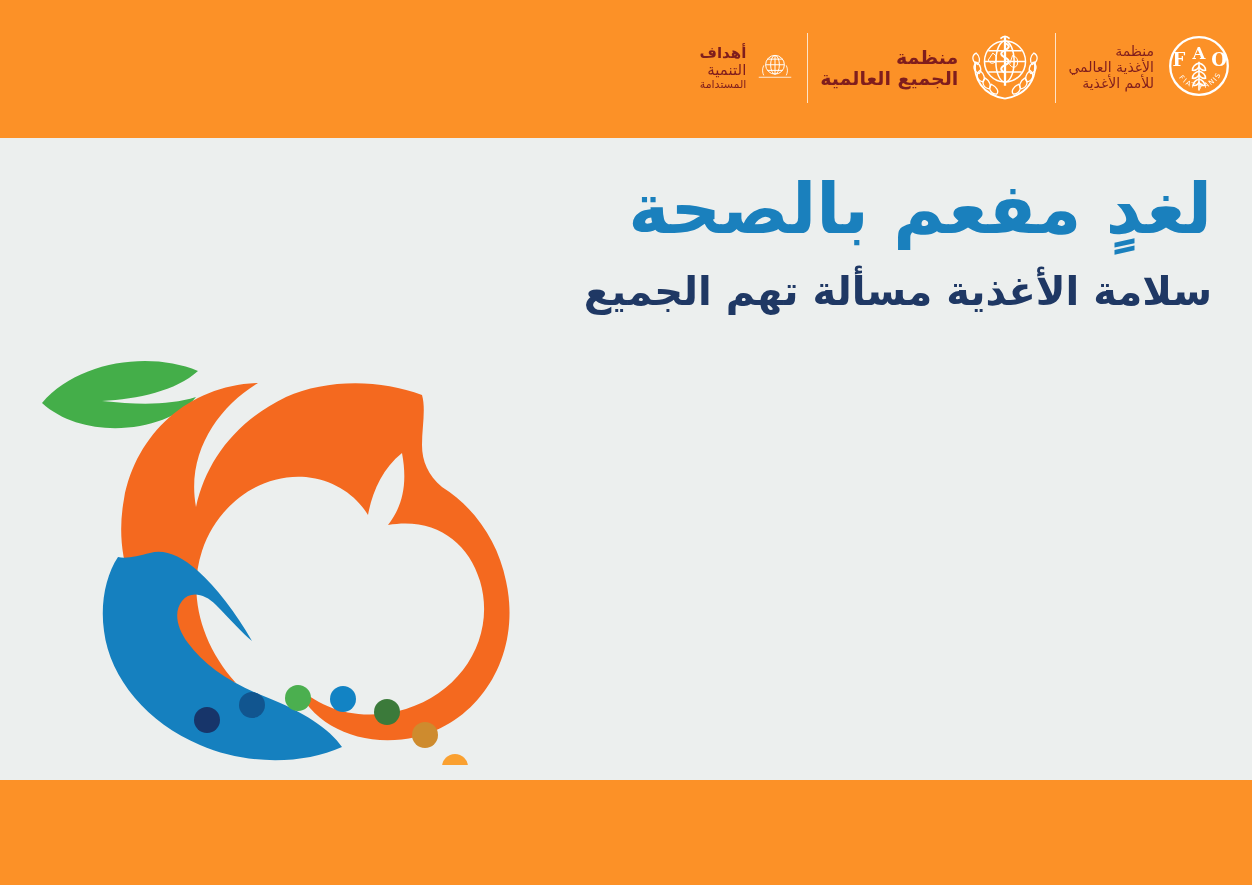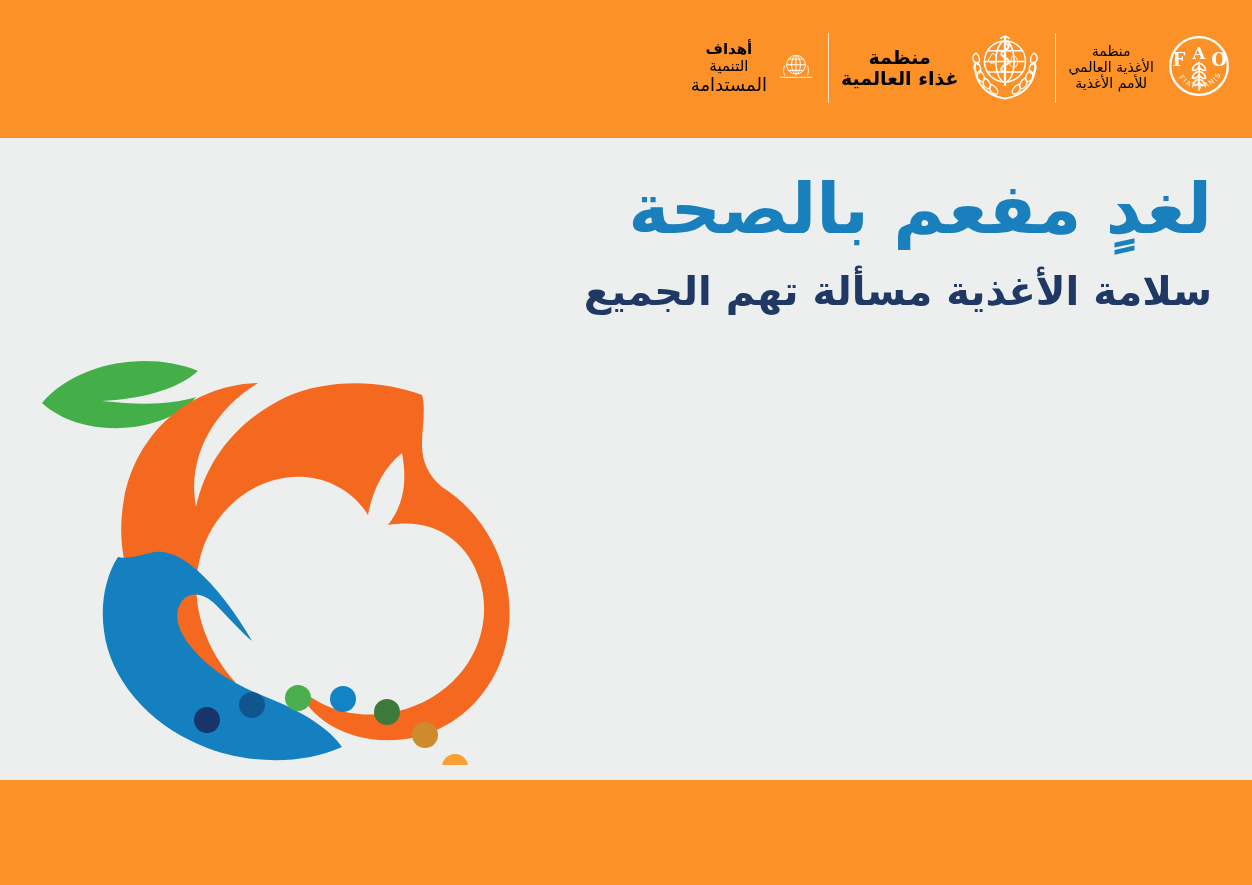--- a/index.html
+++ b/index.html
@@ -35,28 +35,28 @@
   .logolockup{
     position:absolute;left:690px;top:18px;width:545px;height:100px;
     display:flex;flex-direction:row;align-items:center;justify-content:flex-end;
     direction:ltr;
   }
   .lg-unit{display:flex;flex-direction:row;align-items:center;gap:9px;height:86px;}
   .lg-divider{
     width:1px;height:70px;background:rgba(255,255,255,.75);margin:0 12px;flex:none;
   }
   .lg-words{
-    color:#000000;text-align:center;direction:rtl;line-height:1.12;white-space:nowrap;
+    color:#7f1d1d;text-align:right;direction:rtl;line-height:1.12;white-space:nowrap;
   }
   .lg-words .l1{font-size:14px;}
   .lg-words .l2{font-size:14px;}
   .lg-words .l3{font-size:14px;}
   .lg-words.sdg .l1{font-size:15px;font-weight:bold;}
   .lg-words.sdg .l2{font-size:15px;}
-  .lg-words.sdg .l3{font-size:18px;}
+  .lg-words.sdg .l3{font-size:11px;}
   .lg-words.who .l1{font-size:19px;font-weight:bold;}
   .lg-words.who .l2{font-size:19px;font-weight:bold;}
   .lg-mark{flex:none;}
 
   
   .title-wrap{
     position:absolute;right:40px;top:168px;width:760px;
     text-align:right;direction:rtl;
   }
   .title-l1,.title-l2{
@@ -109,21 +109,21 @@
             <line x1="6" y1="50" x2="58" y2="50" stroke="#fff" stroke-width="1.3"></line>
           </svg>
         </div>
       </div>
 
       <div class="lg-divider"></div>
 
       <div class="lg-unit">
         <div class="lg-words who">
           <div class="l1">منظمة</div>
-          <div class="l2">غذاء العالمية</div>
+          <div class="l2">الجميع العالمية</div>
         </div>
         <div class="lg-mark">
           <svg viewBox="0 0 100 100" width="76" height="76" aria-hidden="true">
             <g fill="none" stroke="#fff" stroke-width="2">
 
               <path d="M50 93 C20 88 8 66 11 44" stroke-width="2.4"></path>
               <path d="M50 93 C80 88 92 66 89 44" stroke-width="2.4"></path>
               <g stroke-width="1.7">
                 <path d="M14 48 C6 44 6 36 12 33 C17 37 18 44 14 48Z"></path>
                 <path d="M16 60 C8 57 7 49 13 45 C18 49 20 56 16 60Z"></path>

